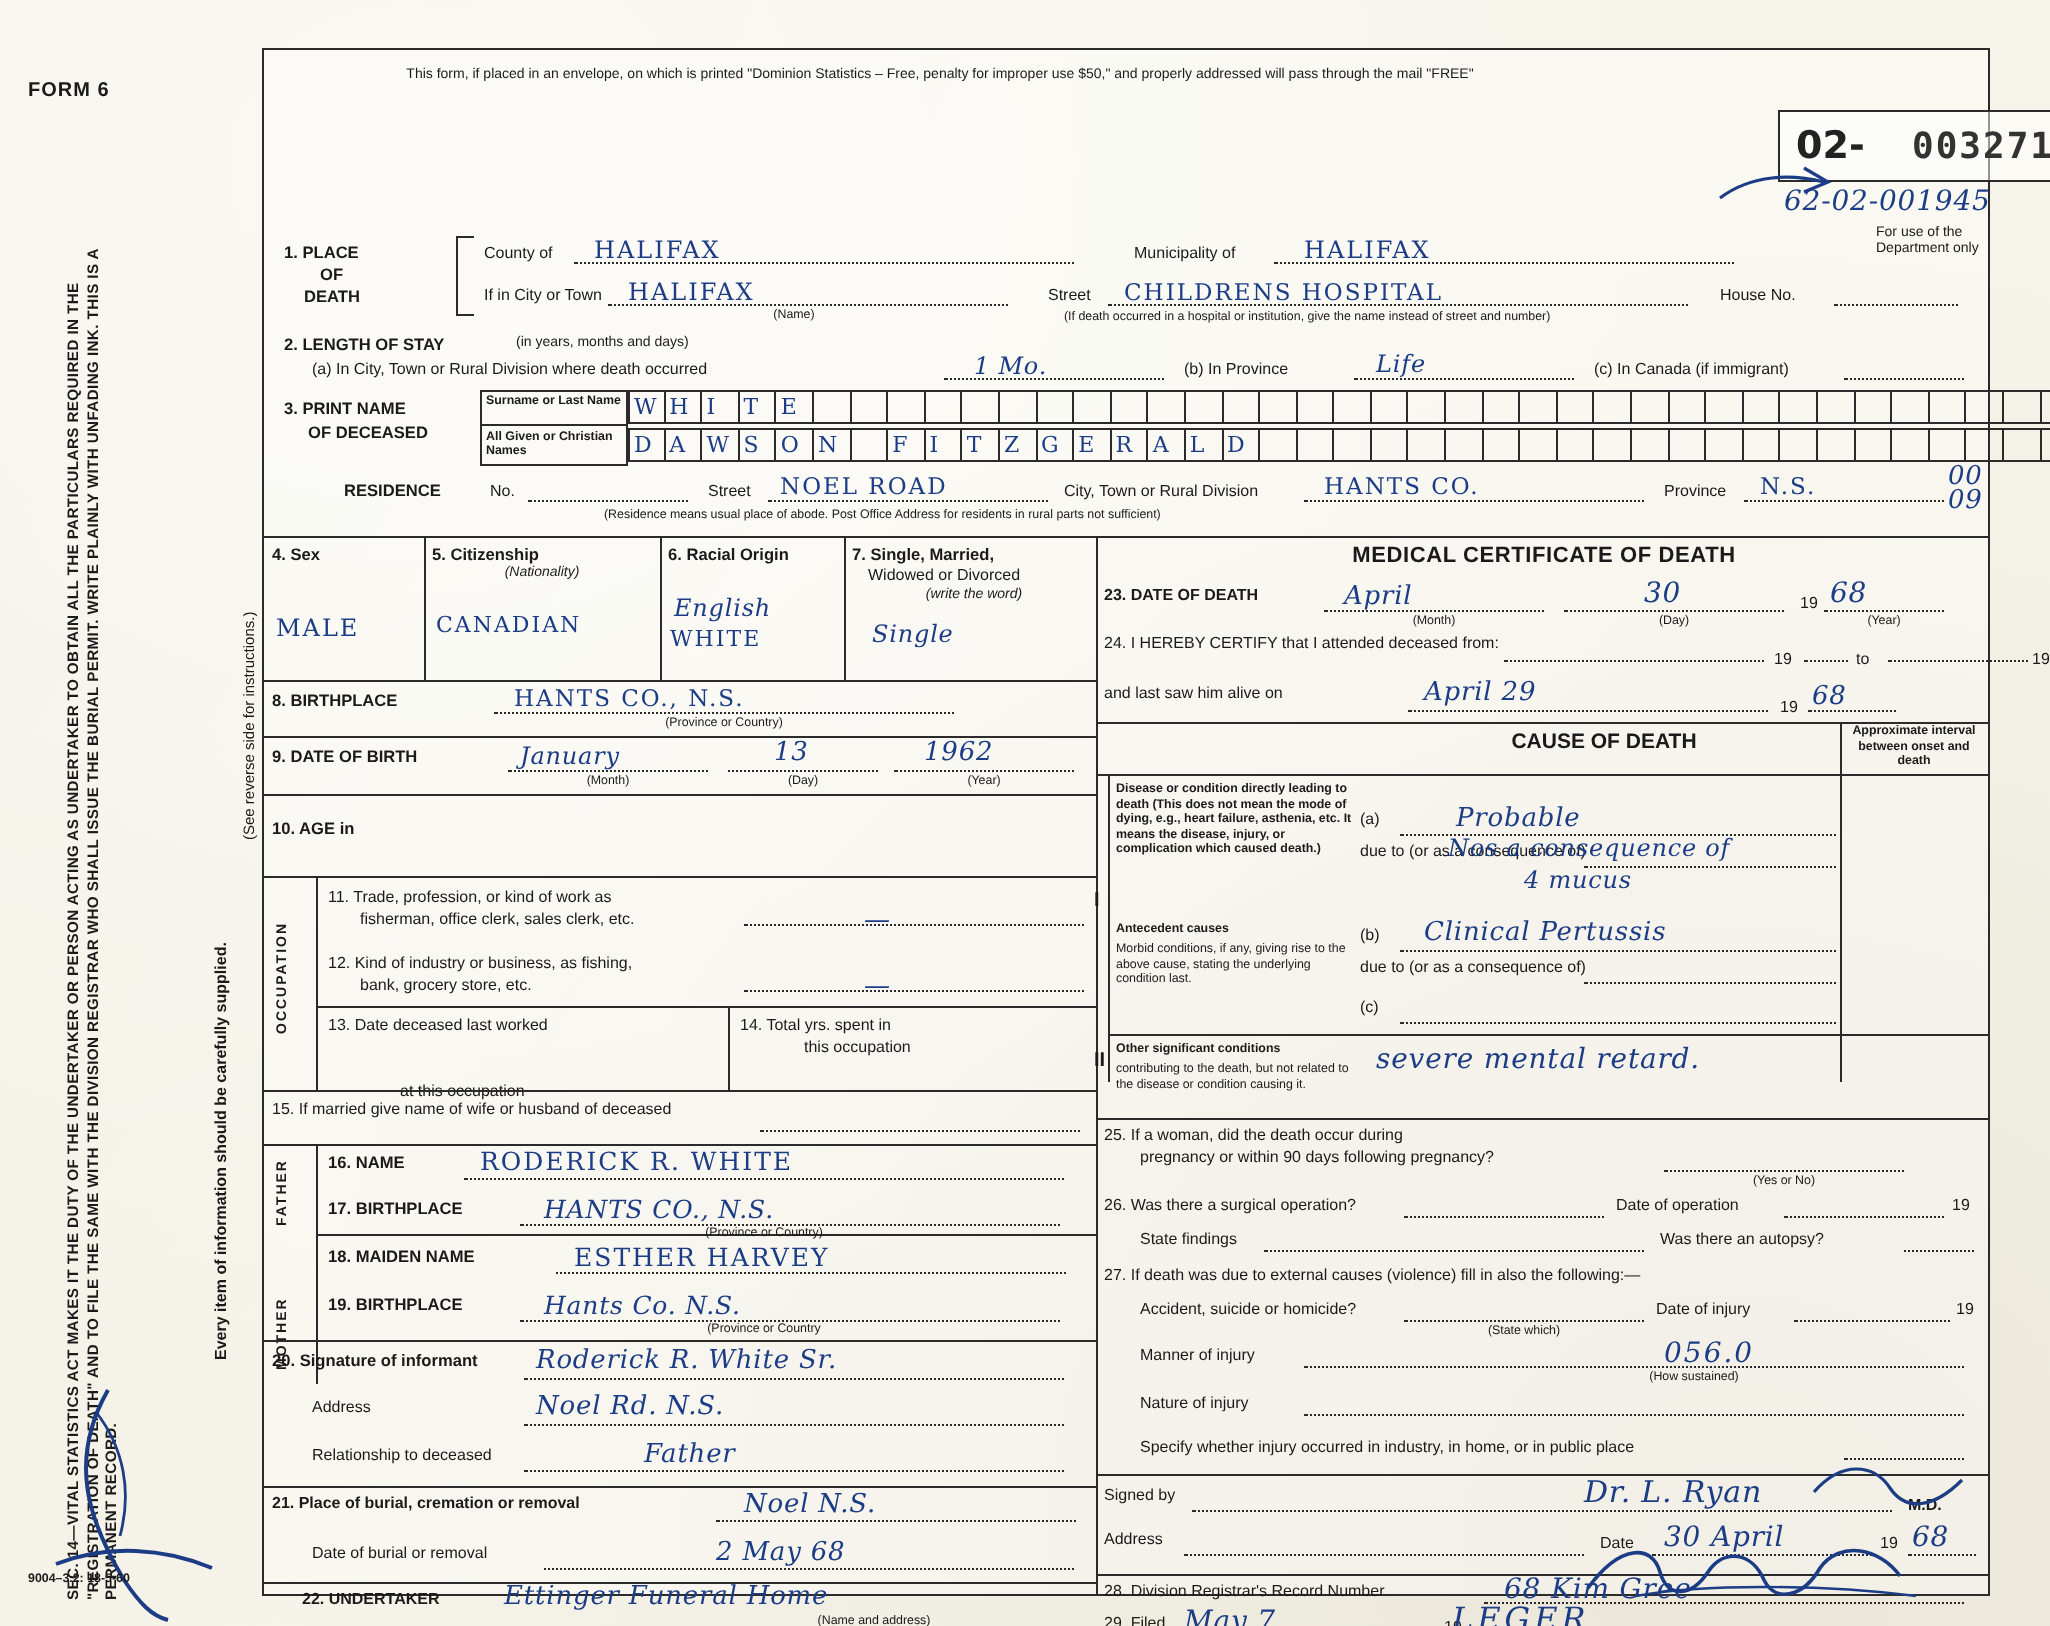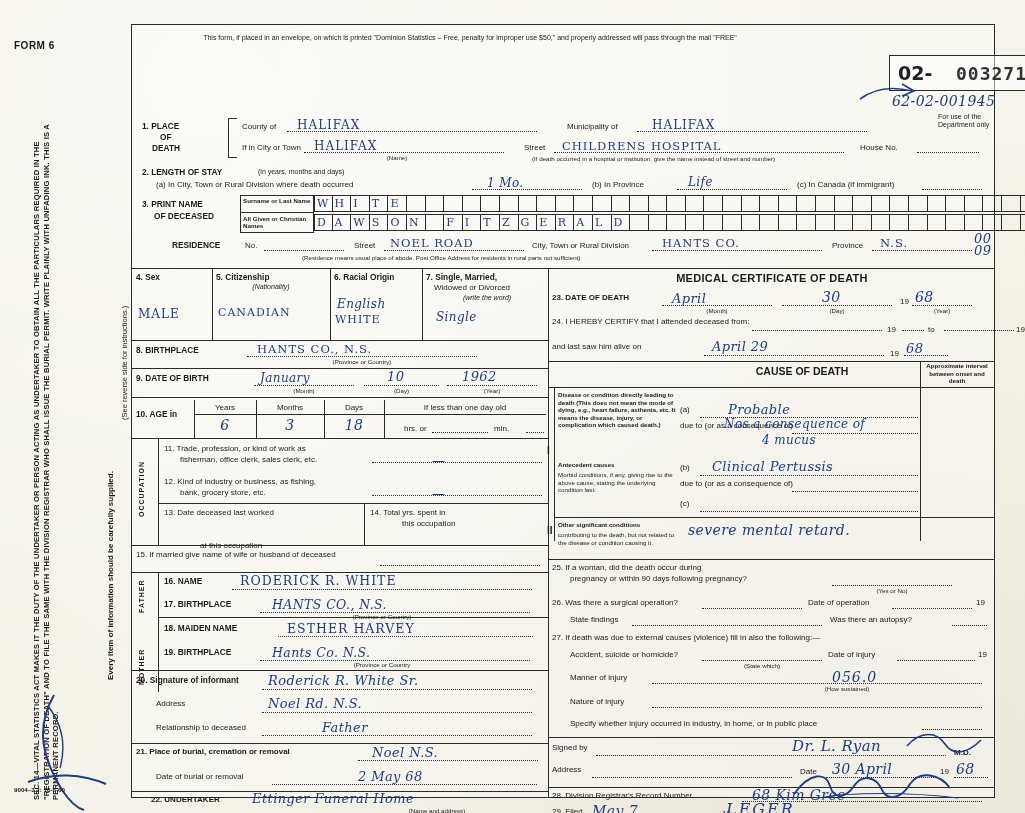--- a/index.html
+++ b/index.html
@@ -354,46 +354,28 @@
     <div class="abs dots" style="left:115px;top:331px;width:230px;"></div>
     <div class="abs hwu" style="left:125px;top:317px;font-size:11.5px;">HANTS CO., N.S.</div>
     <div class="abs tiny center" style="left:150px;top:333px;width:160px;">(Province or Country)</div>
     <div class="hdiv" style="left:0;top:343px;width:416px;"></div>
 
     <div class="abs fieldlabel" style="left:4px;top:348px;">9. DATE OF BIRTH</div>
     <div class="abs dots" style="left:122px;top:360px;width:100px;"></div>
     <div class="abs hw" style="left:128px;top:346px;font-size:12px;">January</div>
     <div class="abs tiny center" style="left:122px;top:362px;width:100px;">(Month)</div>
     <div class="abs dots" style="left:232px;top:360px;width:75px;"></div>
-    <div class="abs hw" style="left:255px;top:344px;font-size:13px;">10</div>
+    <div class="abs hw" style="left:255px;top:344px;font-size:13px;">13</div>
     <div class="abs tiny center" style="left:232px;top:362px;width:75px;">(Day)</div>
     <div class="abs dots" style="left:315px;top:360px;width:90px;"></div>
     <div class="abs hw" style="left:330px;top:344px;font-size:13px;">1962</div>
     <div class="abs tiny center" style="left:315px;top:362px;width:90px;">(Year)</div>
     <div class="hdiv" style="left:0;top:372px;width:416px;"></div>
 
     <div class="abs fieldlabel" style="left:4px;top:384px;">10. AGE in</div>
-    <div class="abs" style="left:62px;top:375px;width:352px;height:38px;">
-      <div class="vdiv" style="left:0;top:0;height:38px;"></div>
-      <div class="vdiv" style="left:62px;top:0;height:38px;"></div>
-      <div class="vdiv" style="left:130px;top:0;height:38px;"></div>
-      <div class="vdiv" style="left:190px;top:0;height:38px;"></div>
-      <div class="hdiv" style="left:0;top:14px;width:352px;"></div>
-      <div class="abs sm center" style="left:0;top:3px;width:62px;">Years</div>
-      <div class="abs sm center" style="left:62px;top:3px;width:68px;">Months</div>
-      <div class="abs sm center" style="left:130px;top:3px;width:60px;">Days</div>
-      <div class="abs sm center" style="left:190px;top:3px;width:162px;">If less than one day old</div>
-      <div class="abs hw center" style="left:0;top:17px;width:62px;font-size:14px;">6</div>
-      <div class="abs hw center" style="left:62px;top:17px;width:68px;font-size:14px;">3</div>
-      <div class="abs hw center" style="left:130px;top:17px;width:60px;font-size:14px;">18</div>
-      <div class="abs sm" style="left:210px;top:24px;">hrs. or</div>
-      <div class="abs sm" style="left:300px;top:24px;">min.</div>
-      <div class="abs dots" style="left:238px;top:32px;width:56px;"></div>
-      <div class="abs dots" style="left:332px;top:32px;width:18px;"></div>
-    </div>
     <div class="hdiv" style="left:0;top:413px;width:416px;"></div>
 
     <div class="vdiv" style="left:26px;top:413px;height:107px;"></div>
     <div class="abs" style="left:6px;top:492px;">
       <div style="transform:rotate(-90deg);transform-origin:left top;font-size:7px;font-weight:bold;letter-spacing:1px;">OCCUPATION</div>
     </div>
     <div class="abs sm" style="left:32px;top:419px;">11. Trade, profession, or kind of work as</div>
     <div class="abs sm" style="left:48px;top:430px;">fisherman, office clerk, sales clerk, etc.</div>
     <div class="abs dots" style="left:240px;top:437px;width:170px;"></div>
     <div class="abs hw" style="left:300px;top:428px;font-size:13px;">—</div>

